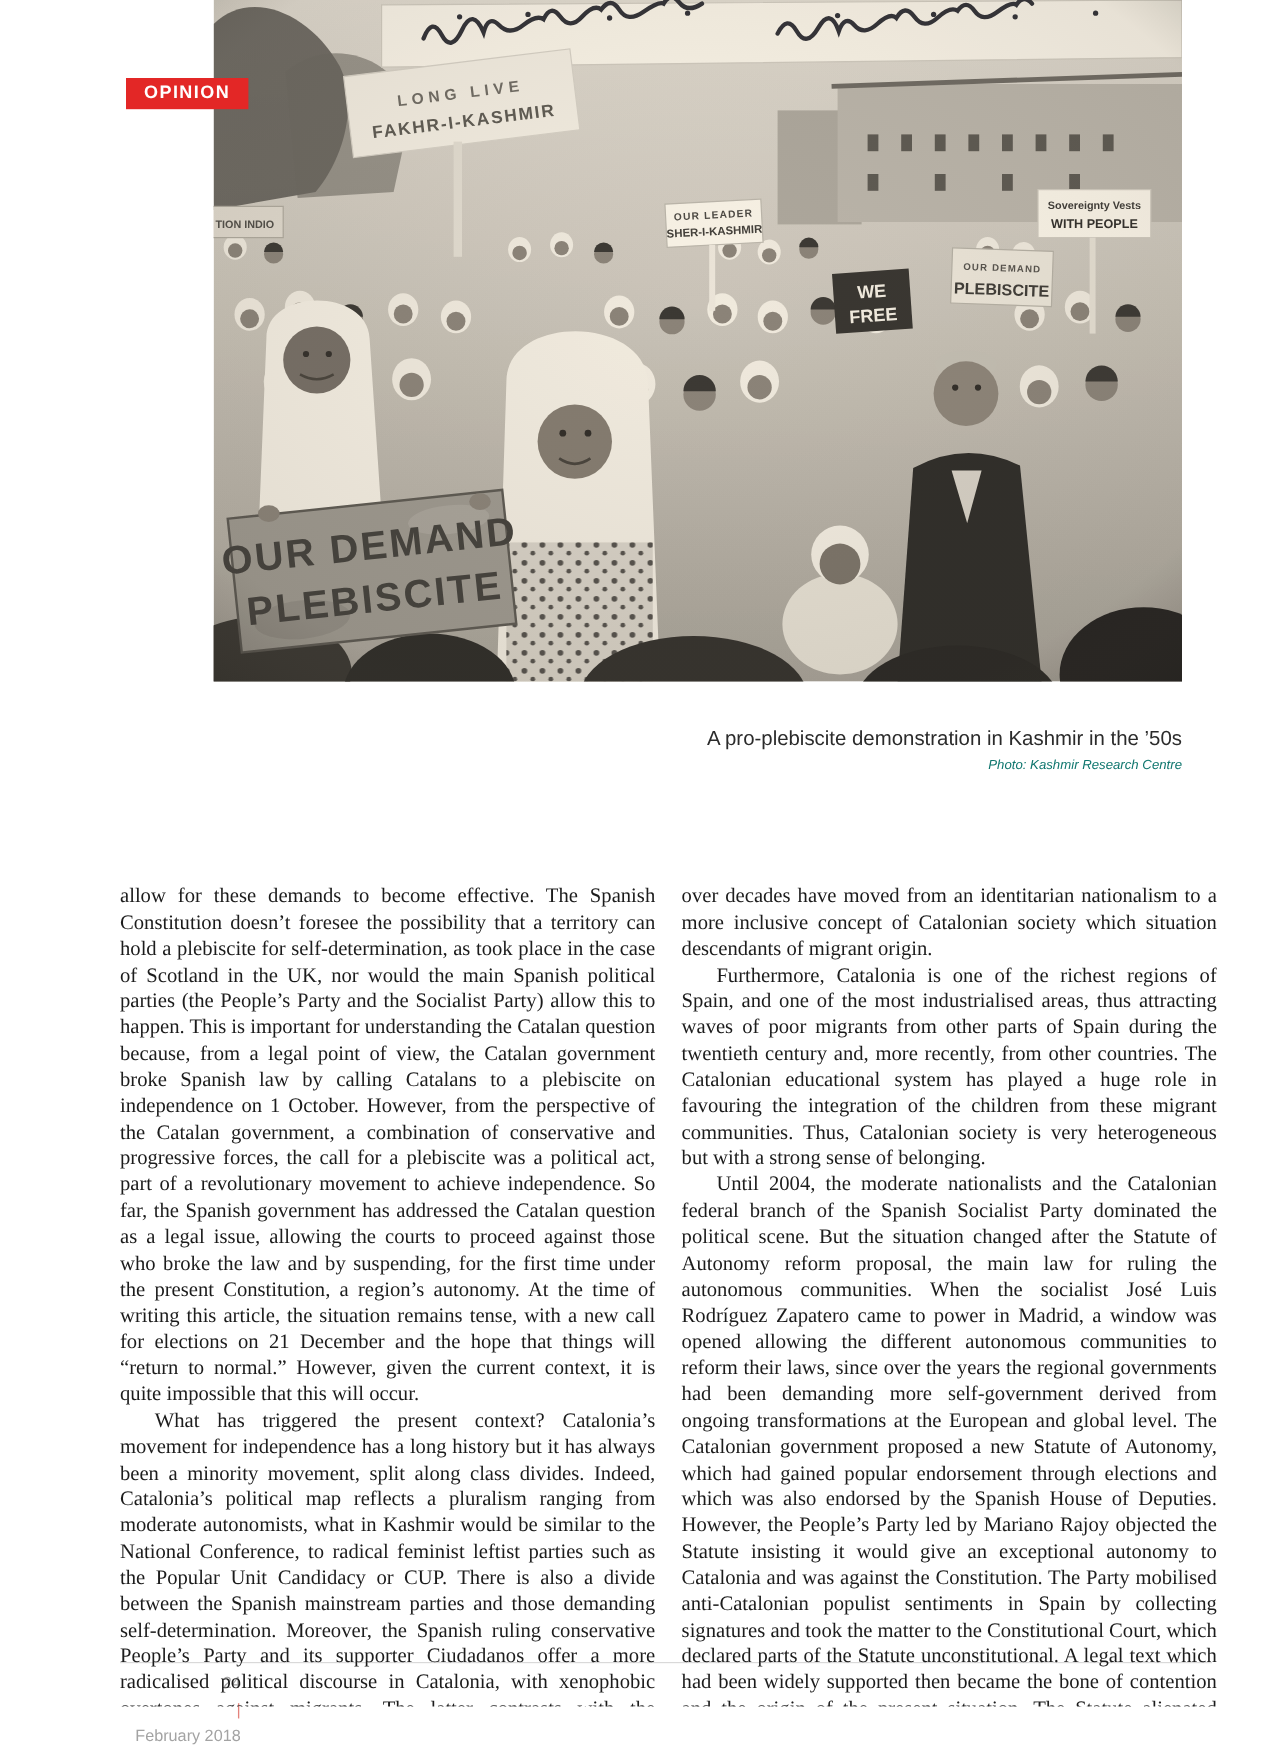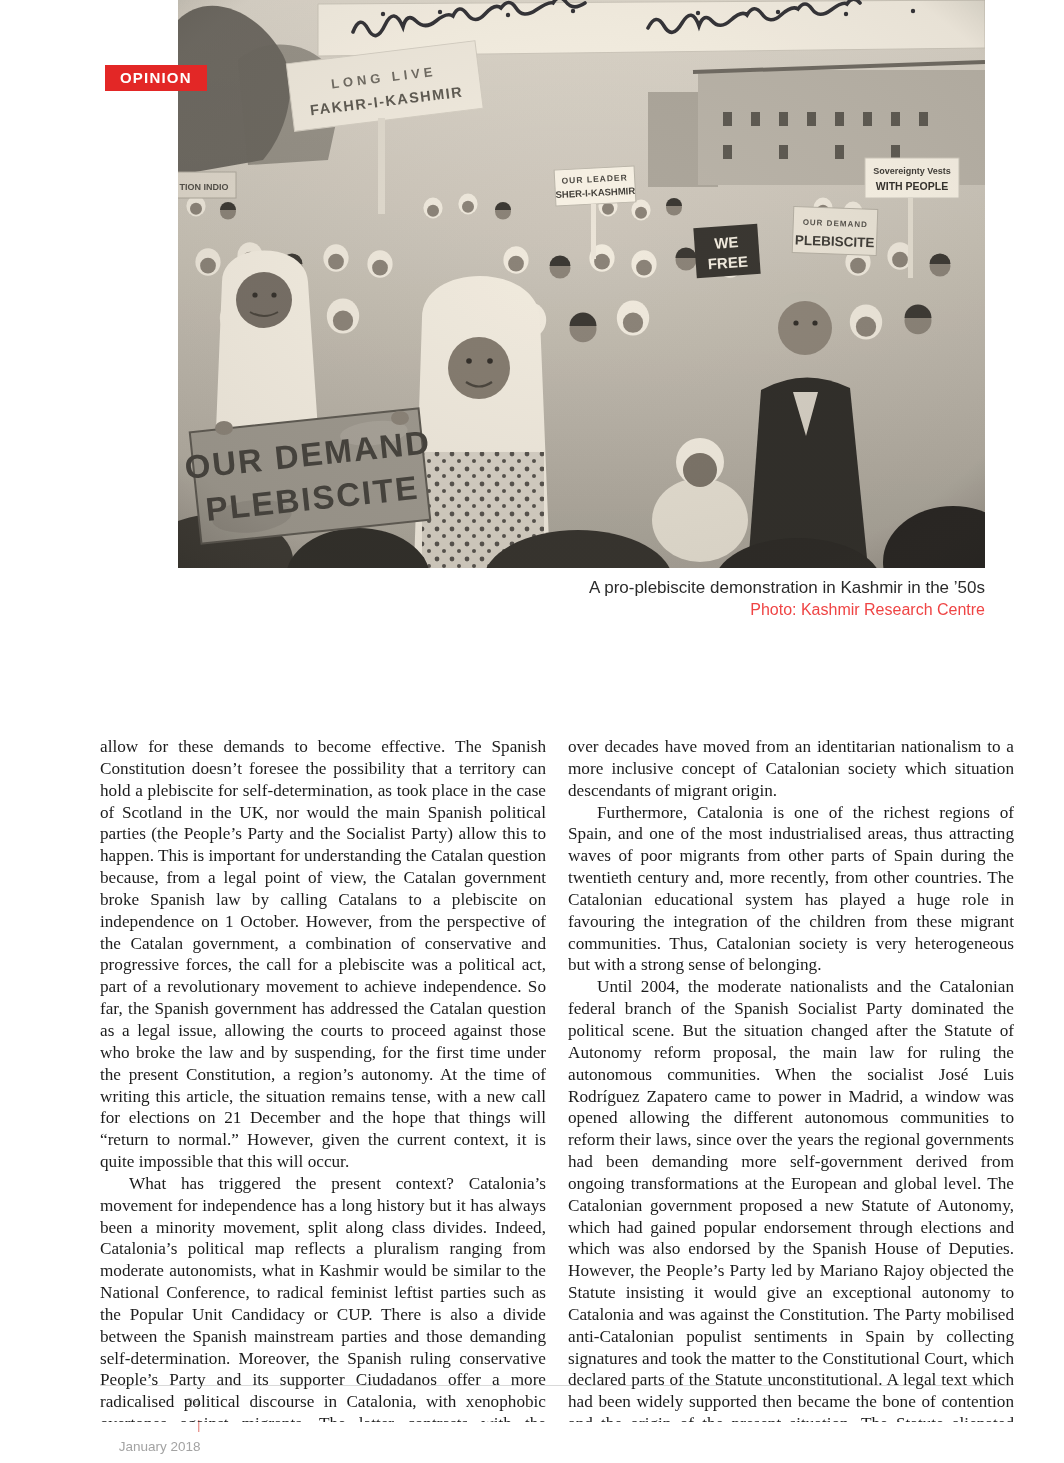--- a/index.html
+++ b/index.html
@@ -9,23 +9,23 @@
   
   .kicker{position:absolute;left:105px;top:52px;z-index:6;background:#e32726;color:#fff;
           font-weight:bold;font-size:15px;letter-spacing:1.2px;padding:4px 15px 5px 15px;margin-top:13px;}
 
   
   .photo{position:absolute;left:178px;top:0;width:807px;height:568px;z-index:2;
          filter:saturate(.55) sepia(.12) contrast(1.02);}
   .photo svg{display:block;width:100%;height:100%;}
 
   
-  .caption-block{position:absolute;right:79px;top:577px;text-align:right;z-index:3;}
+  .caption-block{position:absolute;right:79px;top:605px;text-align:right;z-index:3;}
   .caption{font-size:17px;color:#2b2b2b;line-height:22px;}
-  .credit{font-size:16px;color:#ef4444;line-height:22px;}
+  .credit{font-size:11px;color:#0f766e;font-style:italic;line-height:22px;}
 
   
   .article{position:absolute;left:100px;top:700px;width:914px;height:686px;display:flex;
            gap:22px;overflow:hidden;z-index:3;margin-top:36px;}
   .col{width:446px;}
   .para{margin:0;font-family:"Liberation Serif",serif;font-size:17.2px;line-height:21.85px;
         color:#1c1c1c;text-align:justify;}
   .para.indent{text-indent:29px;font-family:Liberation Serif, serif;}
 
   
@@ -258,21 +258,21 @@
       <p class="para">over decades have moved from an identitarian nationalism to a more inclusive concept of Catalonian society which situation descendants of migrant origin.</p>
       <p class="para indent">Furthermore, Catalonia is one of the richest regions of Spain, and one of the most industrialised areas, thus attracting waves of poor migrants from other parts of Spain during the twentieth century and, more recently, from other countries. The Catalonian educational system has played a huge role in favouring the integration of the children from these migrant communities. Thus, Catalonian society is very heterogeneous but with a strong sense of belonging.</p>
       <p class="para indent">Until 2004, the moderate nationalists and the Catalonian federal branch of the Spanish Socialist Party dominated the political scene. But the situation changed after the Statute of Autonomy reform proposal, the main law for ruling the autonomous communities. When the socialist José Luis Rodríguez Zapatero came to power in Madrid, a window was opened allowing the different autonomous communities to reform their laws, since over the years the regional governments had been demanding more self-government derived from ongoing transformations at the European and global level. The Catalonian government proposed a new Statute of Autonomy, which had gained popular endorsement through elections and which was also endorsed by the Spanish House of Deputies. However, the People’s Party led by Mariano Rajoy objected the Statute insisting it would give an exceptional autonomy to Catalonia and was against the Constitution. The Party mobilised anti-Catalonian populist sentiments in Spain by collecting signatures and took the matter to the Constitutional Court, which declared parts of the Statute unconstitutional. A legal text which had been widely supported then became the bone of contention and the origin of the present situation. The Statute alienated Catalans against “Spanish intrusion” in their self-government and also mobilised popular</p>
     </div>
   </div>
 
   <div class="footer-rule"></div>
   <div class="footer">
     <span>24</span>
     <span class="sep">|</span>
-    <span>January 2018</span>
+    <span>February 2018</span>
     <span class="sep">|</span>
     <span class="logo">
       <span class="logo-small">KASHMIR</span>
       <span class="logo-main">NARRATOR</span>
     </span>
   </div>
 
 </div>
 
 </body></html>

